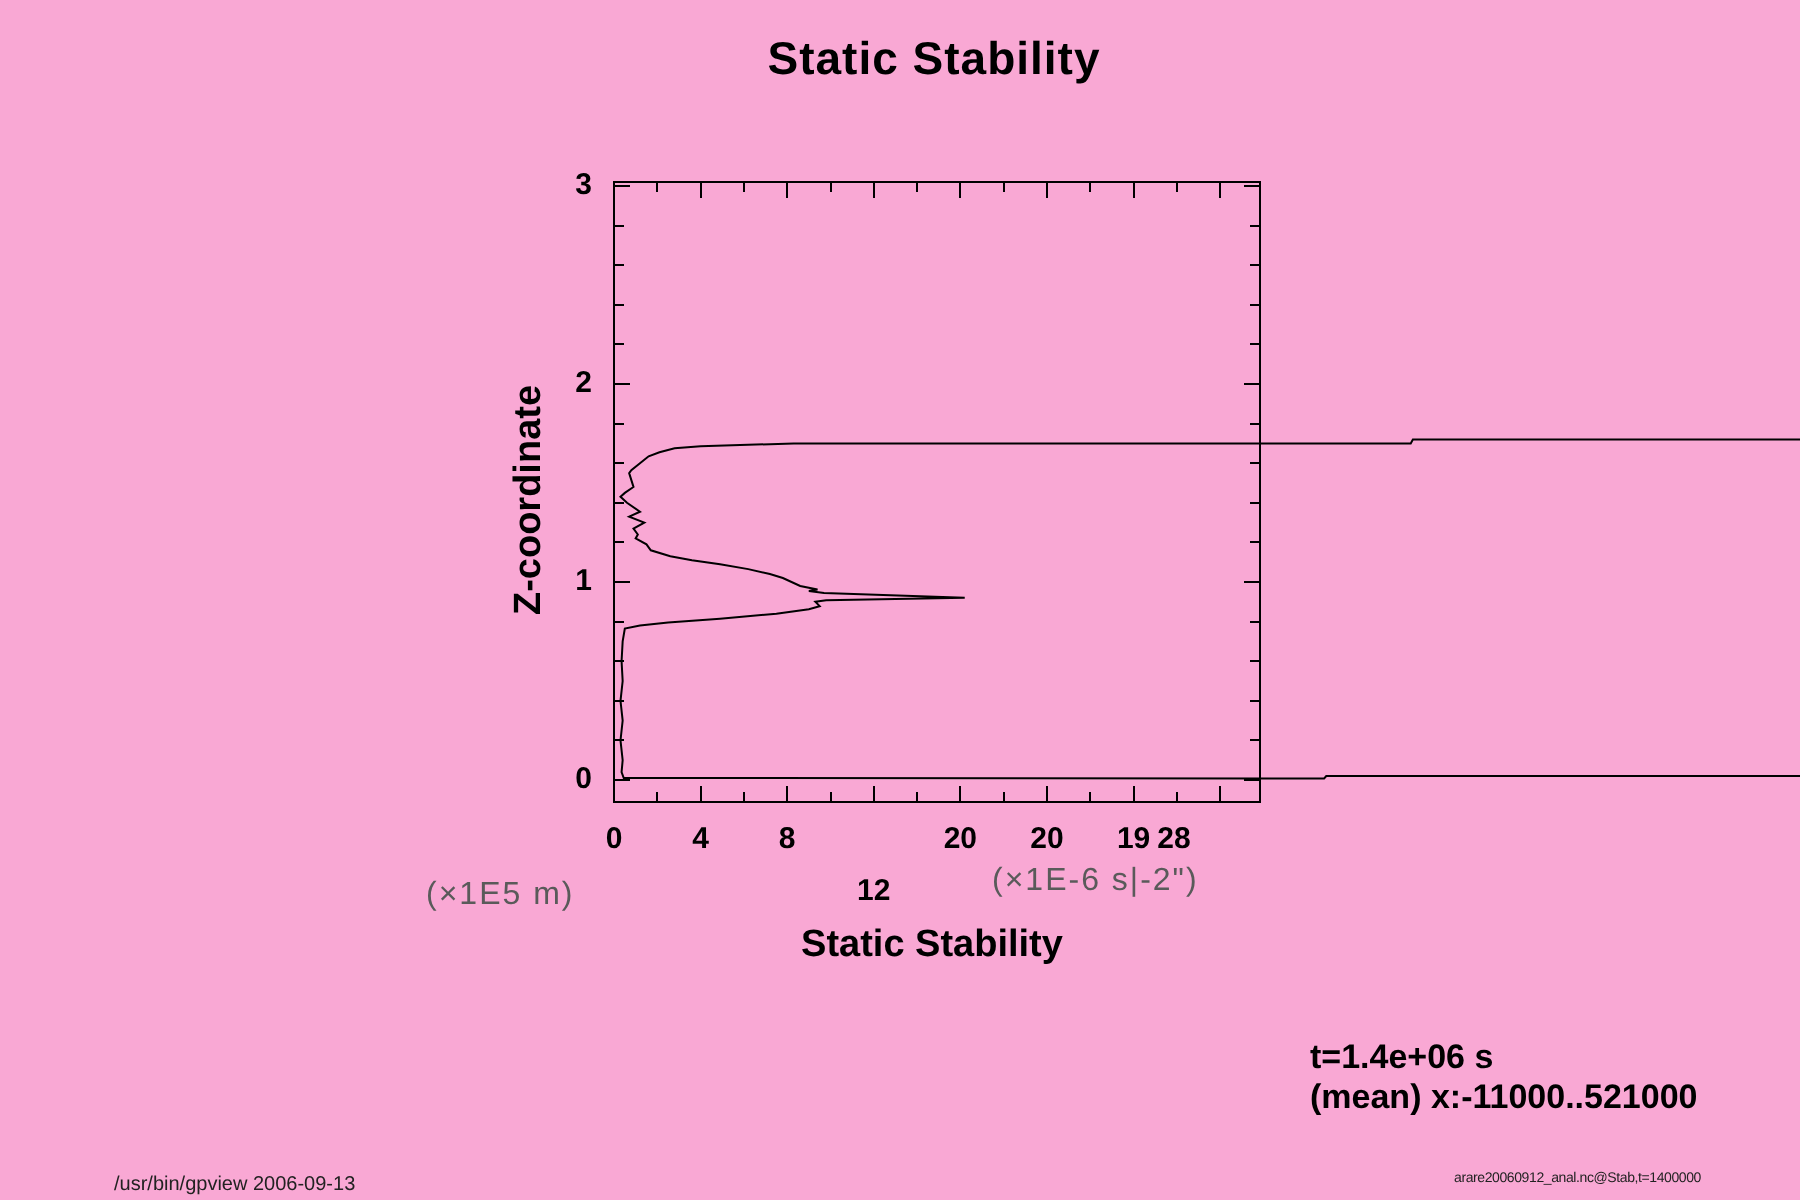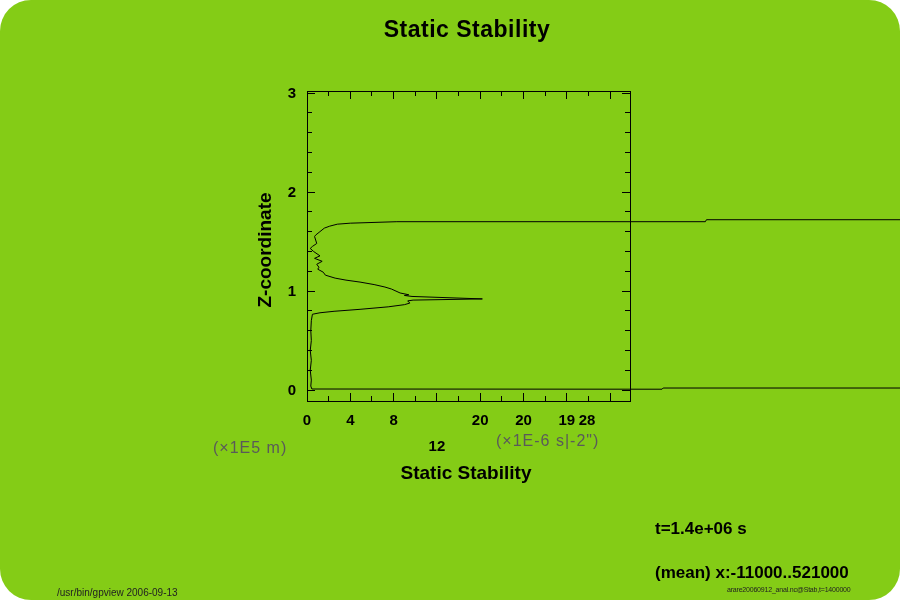--- a/index.html
+++ b/index.html
@@ -1,29 +1,29 @@
 <!DOCTYPE html>
 <html><head>
 <meta charset="utf-8">
 <style>
   html,body{margin:0;padding:0;background:#fff;}
   .canvas{
-    position:relative;width:900px;height:600px;background:#84cc16;overflow:hidden;
-    font-family:"Liberation Sans",sans-serif;color:#000;border-radius:31px;
+    position:relative;width:900px;height:600px;background:#f9a8d4;overflow:hidden;
+    font-family:"Liberation Sans",sans-serif;color:#000;
   }
   .abs{position:absolute;}
   .title{left:317px;top:16px;width:300px;text-align:center;font-size:23px;font-weight:bold;letter-spacing:.5px;}
   .subtitle{left:316px;top:462px;width:300px;text-align:center;font-size:19px;font-weight:bold;}
   .ylabel{left:265px;top:250px;transform:translate(-50%,-50%) rotate(-90deg);font-size:19px;font-weight:bold;white-space:nowrap;}
   .unit{font-size:16px;color:#5a5a5a;white-space:nowrap;letter-spacing:1px;}
   .yunit{left:213px;top:421px;margin-top:18px;}
   .xunit{left:496px;top:432px;}
   .anno{left:655px;font-size:17px;font-weight:bold;white-space:nowrap;}
   .anno1{top:519px;}
-  .anno2{top:563px;text-align:center;}
+  .anno2{top:539px;text-align:center;}
   .footL{left:57px;top:587px;font-size:10px;color:#222;white-space:nowrap;}
   .footR{left:727px;top:586px;font-size:7px;color:#222;white-space:nowrap;letter-spacing:-0.2px;}
   .tickNum{position:absolute;font-size:15px;font-weight:bold;}
   .xTick{width:36px;text-align:center;top:411px;}
   .yTick{width:30px;text-align:right;}
   svg{position:absolute;left:0;top:0;}
 </style>
 </head>
 <body>
 

